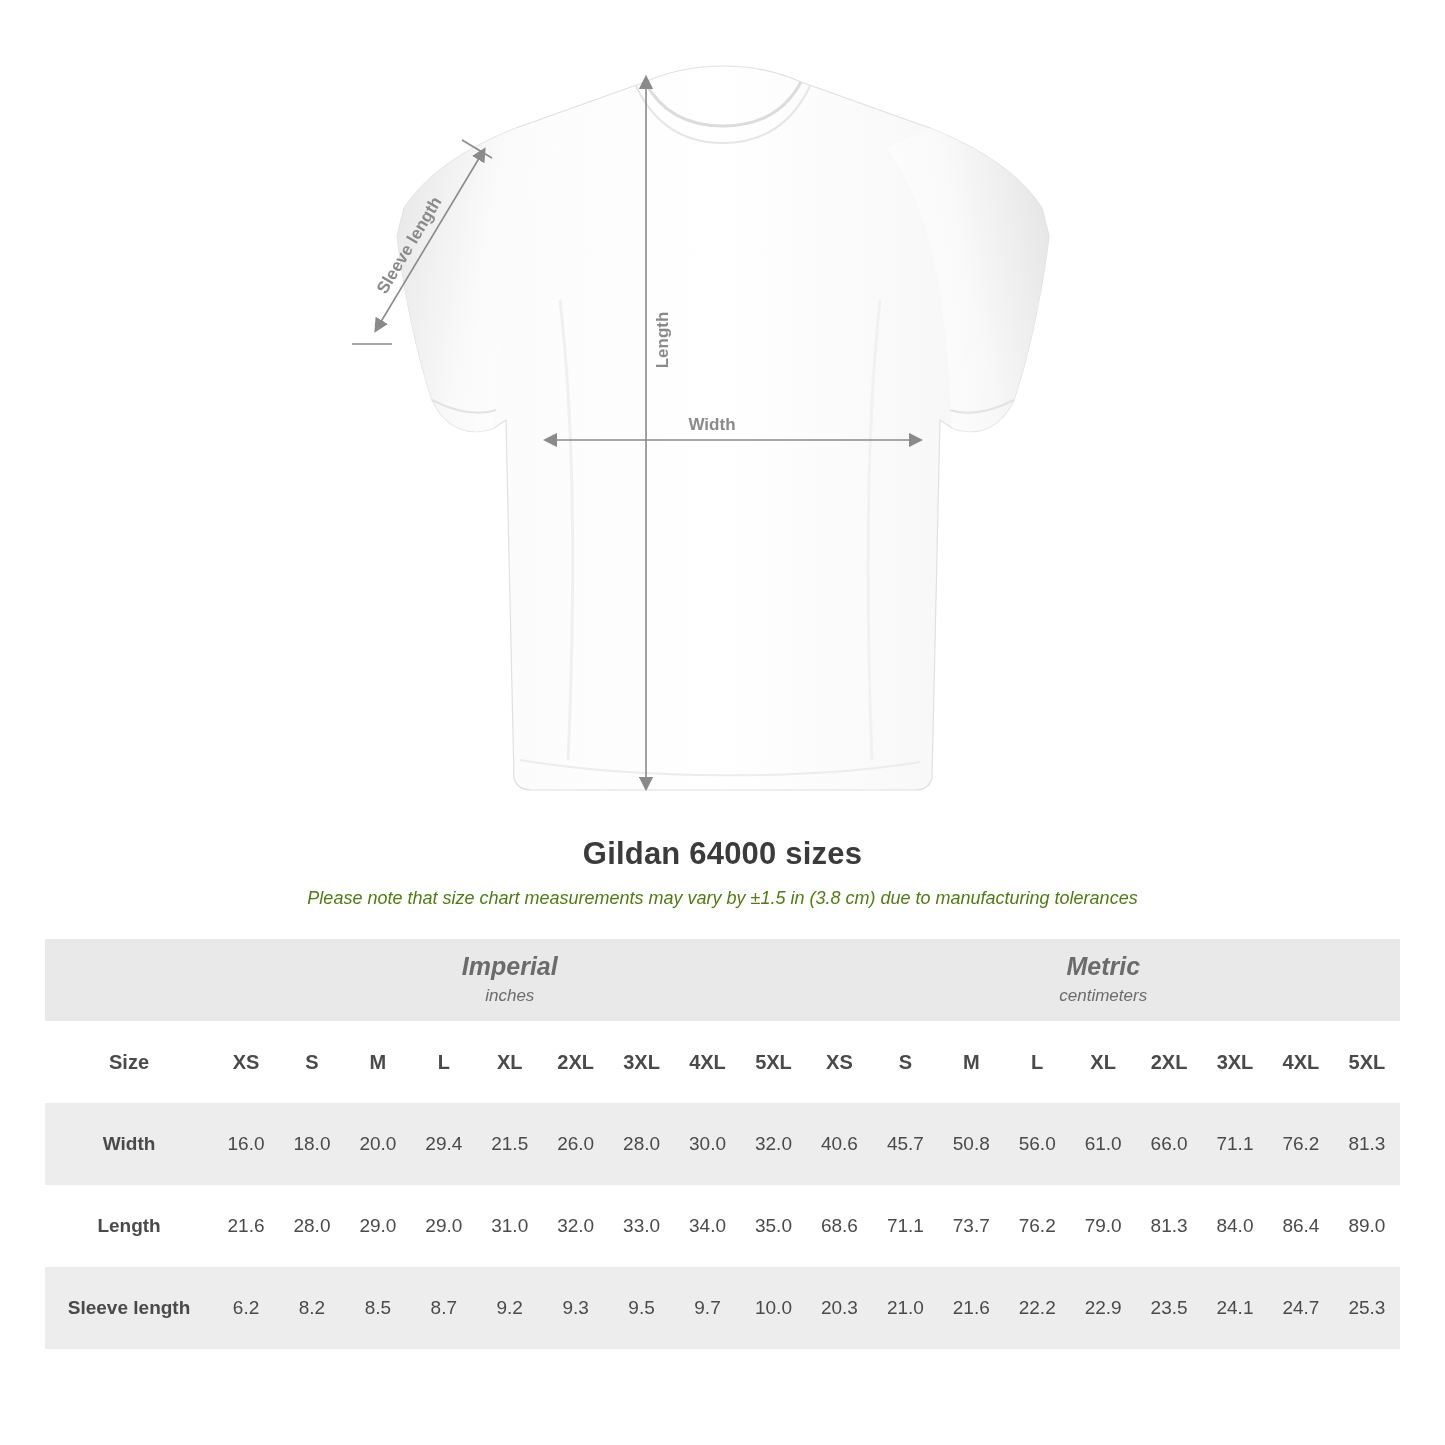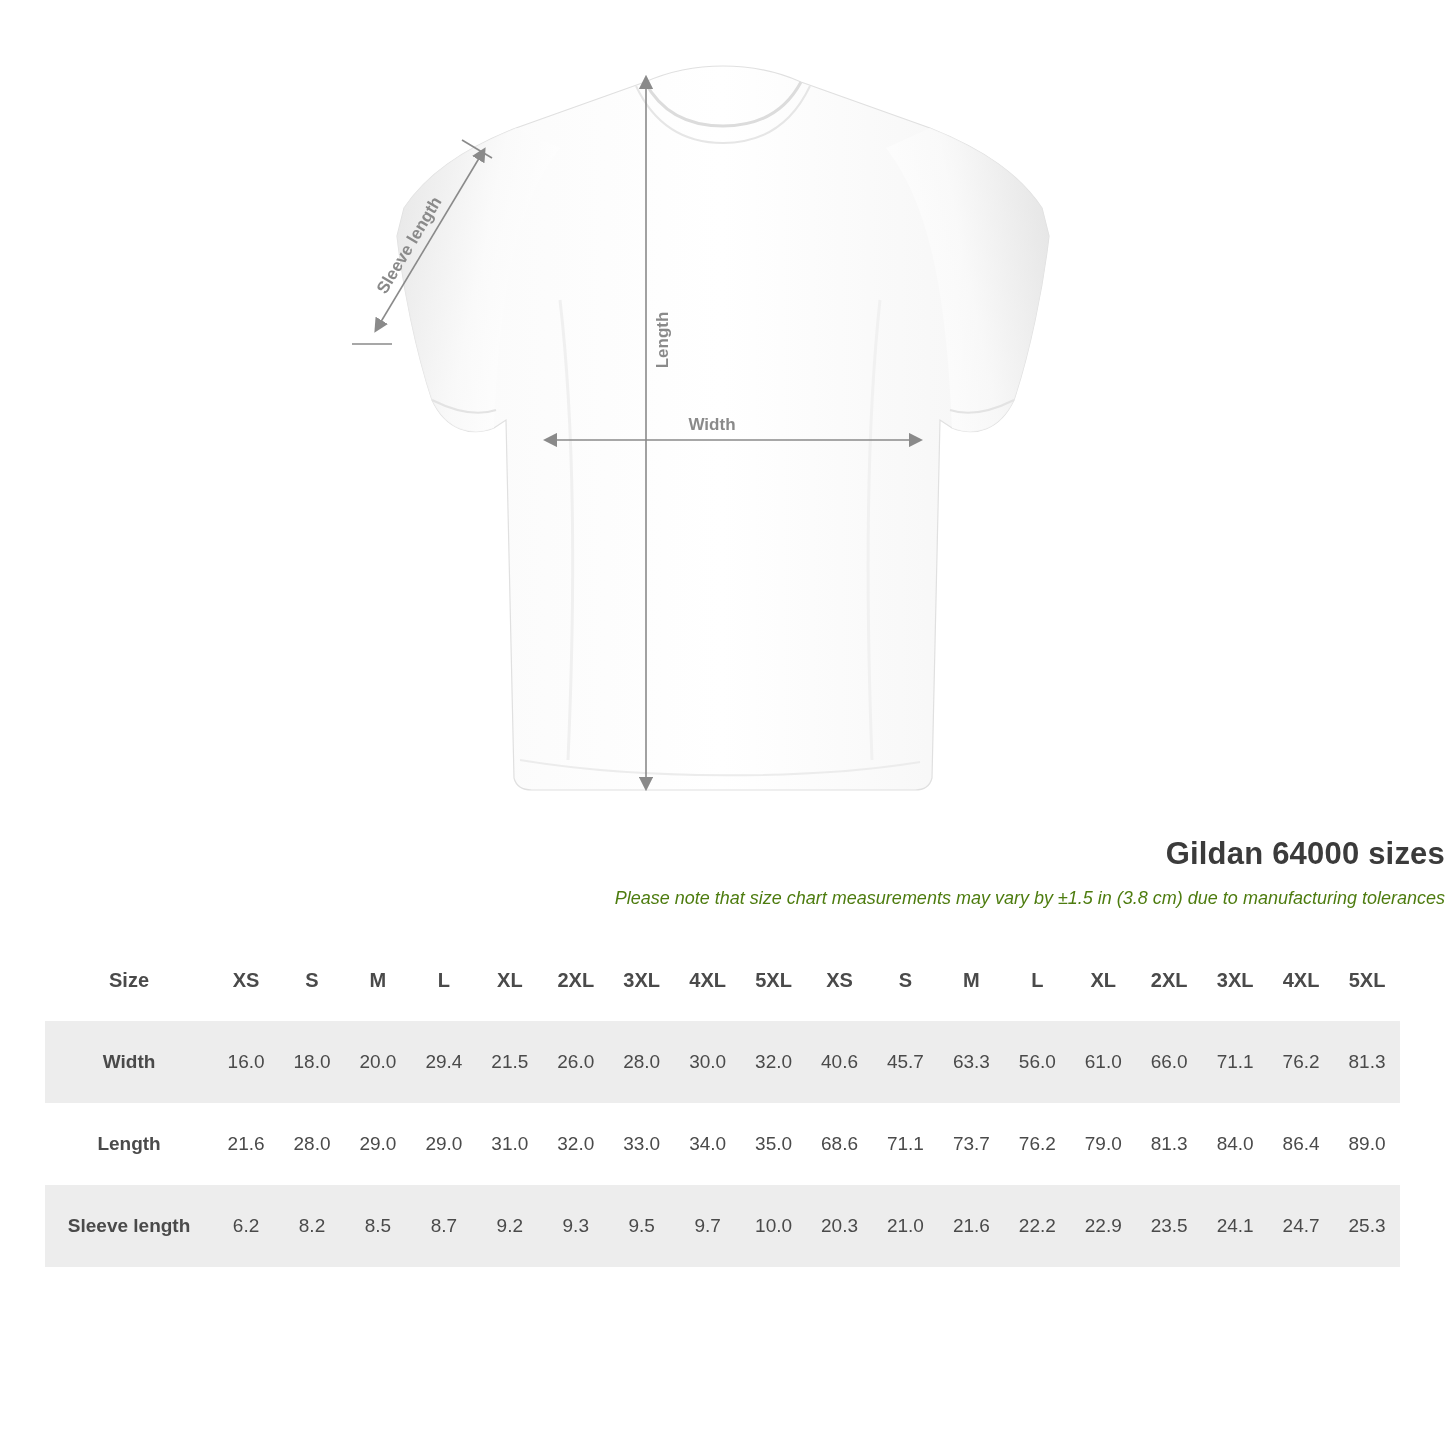--- a/index.html
+++ b/index.html
@@ -26,21 +26,21 @@
     position: relative;
     width: 1445px;
     height: 830px;
   }
   .illustration svg {
     display: block;
   }
 
   
   .title-block {
-    text-align: right;
+    text-align: center;
     margin-top: 6px;
   }
   .chart-title {
     font-size: 31px;
     font-weight: bold;
     color: #3b3b3b;
     letter-spacing: 0.2px;
   }
   .chart-subtitle {
     font-size: 18px;
@@ -231,20 +231,31 @@
           <col class="col-val">
           <col class="col-val">
           <col class="col-val">
           <col class="col-val">
         <col class="col-val">
           <col class="col-val">
           <col class="col-val">
           <col class="col-val">
       </colgroup>
       <tbody>
+        <tr>
+          <td class="unit-head"></td>
+          <td class="unit-head" colspan="9">
+            <div class="unit-name">Imperial</div>
+            <div class="unit-sub">inches</div>
+          </td>
+          <td class="unit-head" colspan="9">
+            <div class="unit-name">Metric</div>
+            <div class="unit-sub">centimeters</div>
+          </td>
+        </tr>
 
         <tr class="row-header">
           <td class="rowlabel">Size</td>
           <td>XS</td>
           <td>S</td>
           <td>M</td>
           <td>L</td>
           <td>XL</td>
           <td>2XL</td>
           <td>3XL</td>
@@ -267,21 +278,21 @@
           <td>18.0</td>
           <td>20.0</td>
           <td>29.4</td>
           <td>21.5</td>
           <td>26.0</td>
           <td>28.0</td>
           <td>30.0</td>
           <td>32.0</td>
           <td>40.6</td>
           <td>45.7</td>
-          <td>63.3</td>
+          <td>50.8</td>
           <td>56.0</td>
           <td>61.0</td>
           <td>66.0</td>
           <td>71.1</td>
           <td>76.2</td>
           <td>81.3</td>
         </tr>
 
         <tr class="row-even">
           <td class="rowlabel">Length</td>

